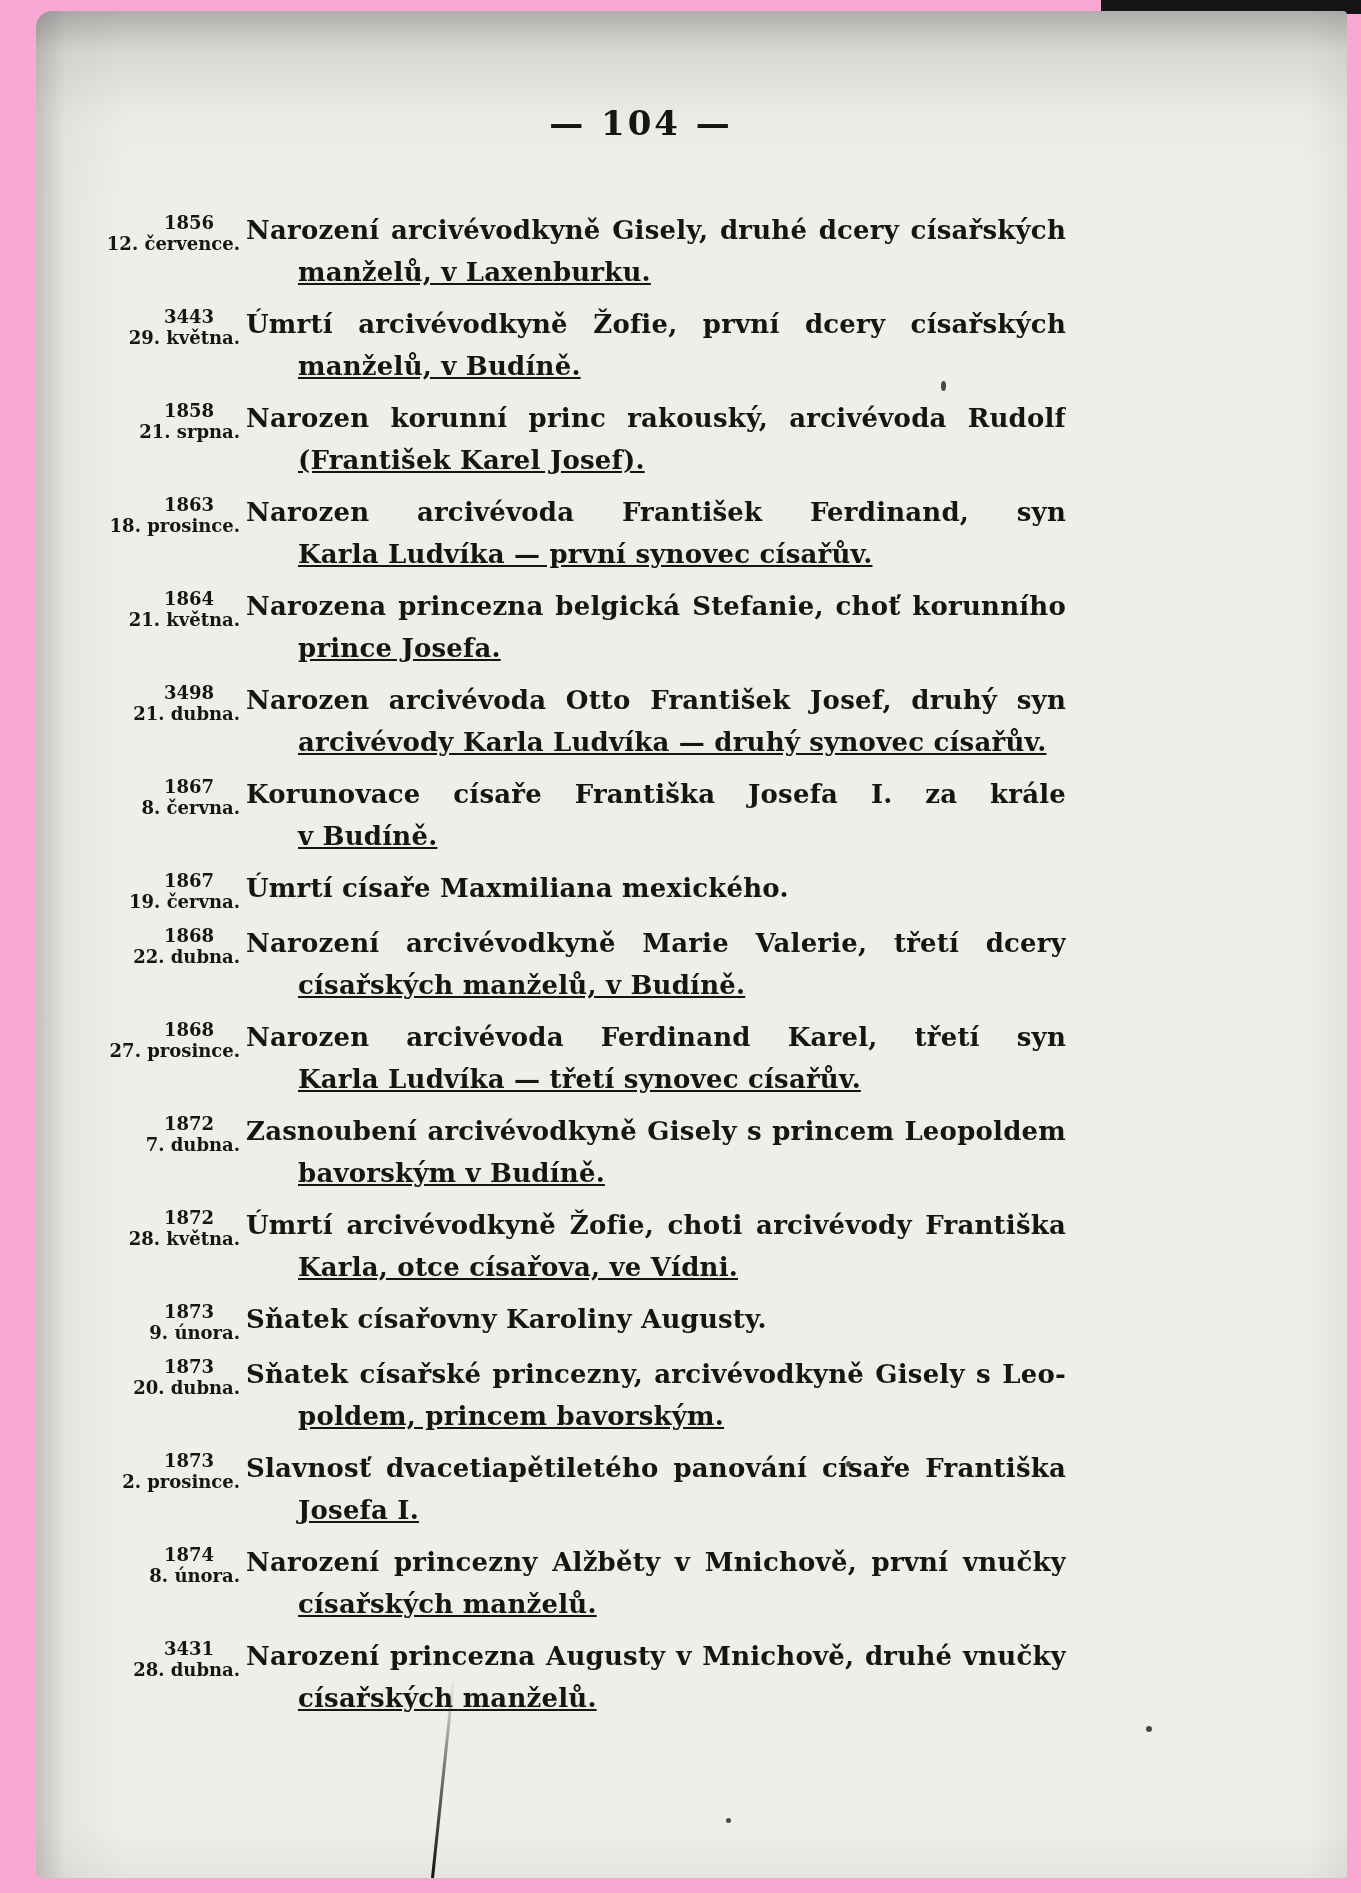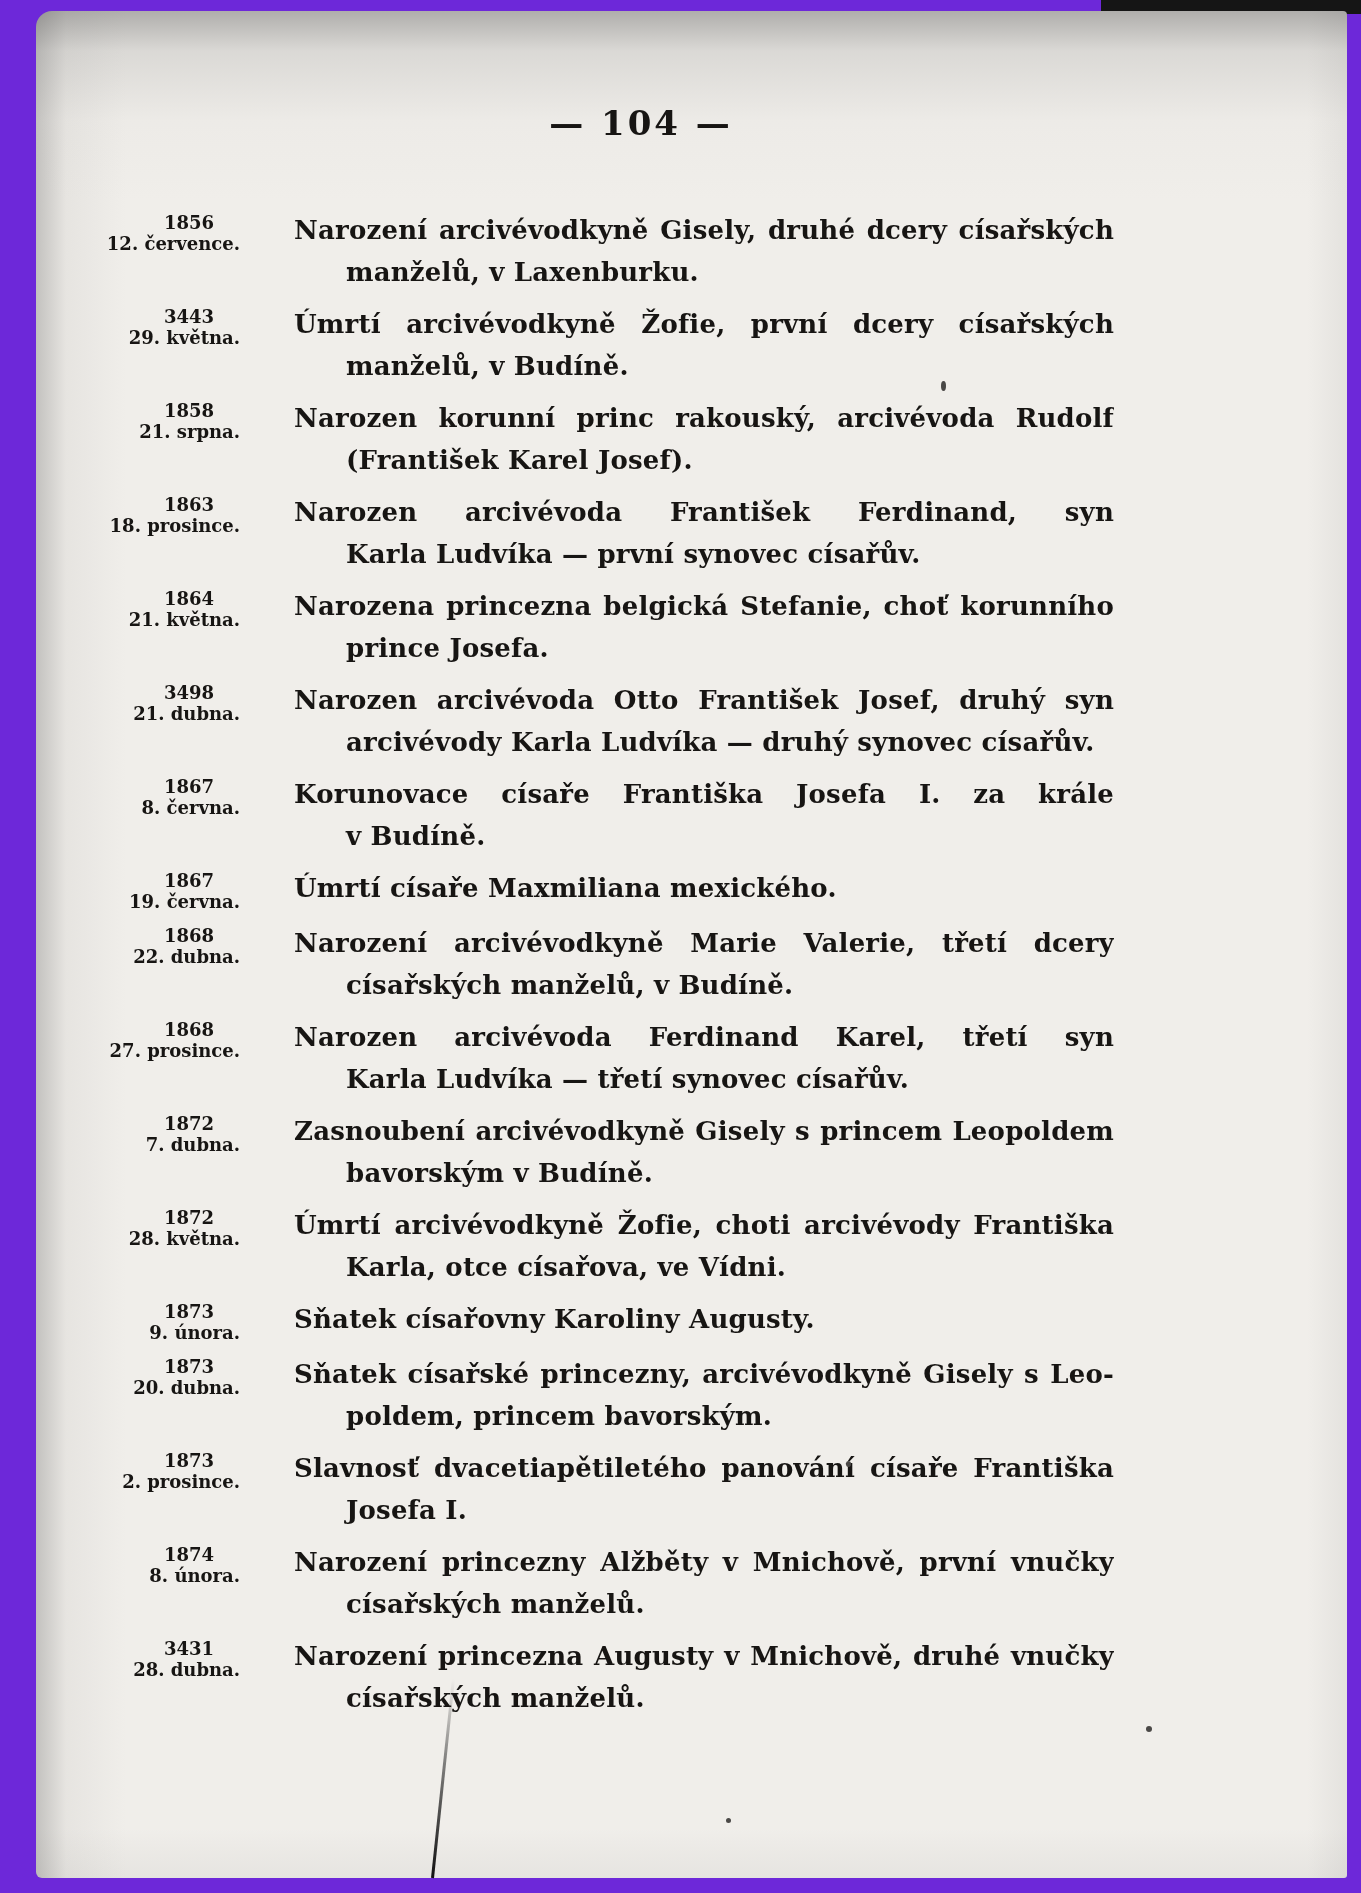--- a/index.html
+++ b/index.html
@@ -8,21 +8,21 @@
     width: 1361px;
     height: 1893px;
     background: #000;
     overflow: hidden;
     font-family: "DejaVu Serif", "Liberation Serif", serif;
   }
   .scan {
     position: relative;
     width: 1361px;
     height: 1893px;
-    background: #6d28d9;
+    background: #f9a8d4;
   }
   
   .page {
     position: absolute;
     left: 36px;
     top: 11px;
     right: 14px;
     bottom: 15px;
     background:
       linear-gradient(180deg, rgba(70,70,70,0.38) 0px, rgba(120,120,120,0.18) 40px, rgba(200,198,196,0.08) 110px, rgba(0,0,0,0) 190px),
@@ -73,31 +73,31 @@
     font-weight: 700;
     line-height: 21px;
   }
   .text-col {
     flex: 0 0 820px;
     width: 820px;
     font-size: 26px;
     font-weight: 700;
     line-height: 42px;
     letter-spacing: 0.2px;
-    margin-left: 48px;
   }
   .line1 { height: 42px; overflow: hidden; }
   .line1.justified {
     text-align: justify;
     text-align-last: justify;
   }
   .line2 {
     padding-left: 52px;
     height: 42px;
     overflow: hidden;
+    text-decoration: underline;
   }
   
   .crease {
     position: absolute;
     left: 395px;
     bottom: 0;
     width: 3px;
     height: 200px;
     background: linear-gradient(180deg, rgba(0,0,0,0) 0%, rgba(40,40,40,0.55) 40%, #111 100%);
     transform: rotate(6deg);

